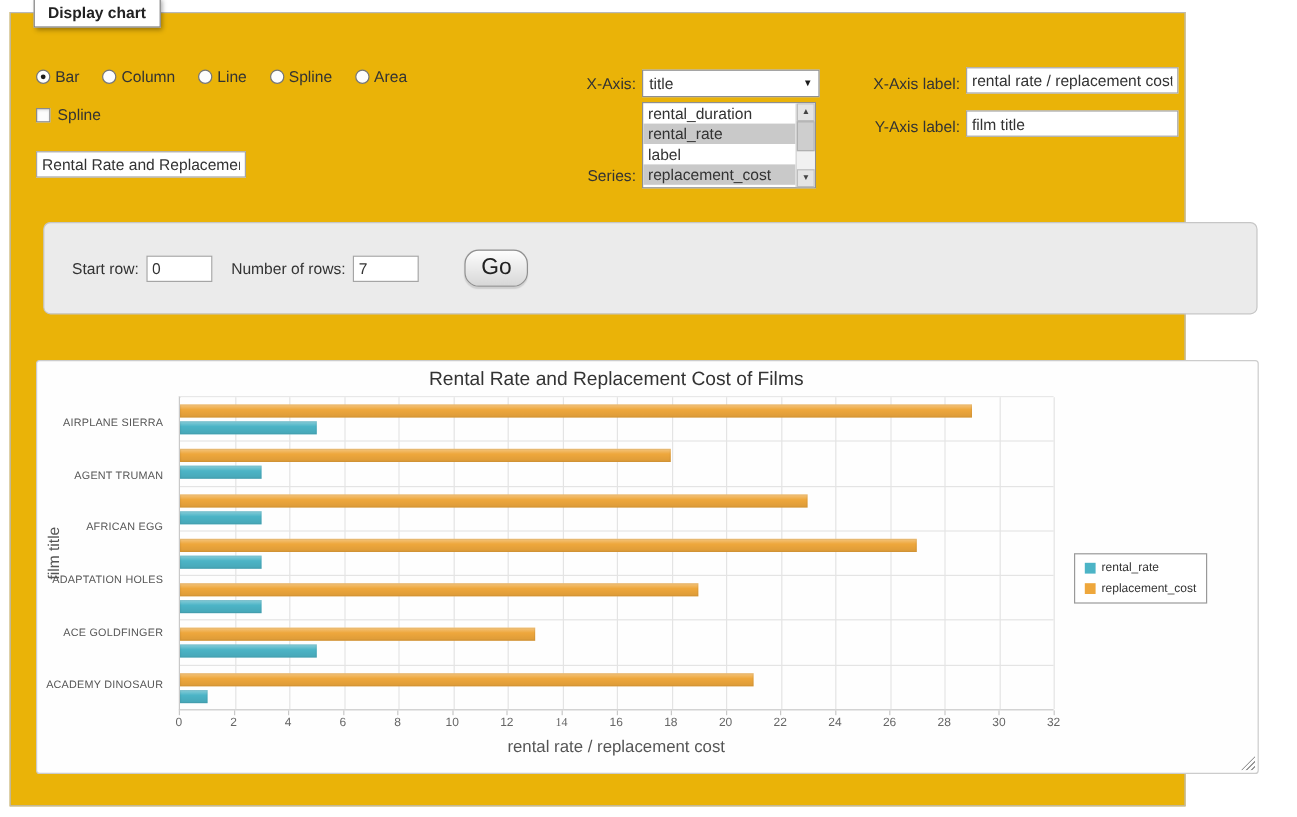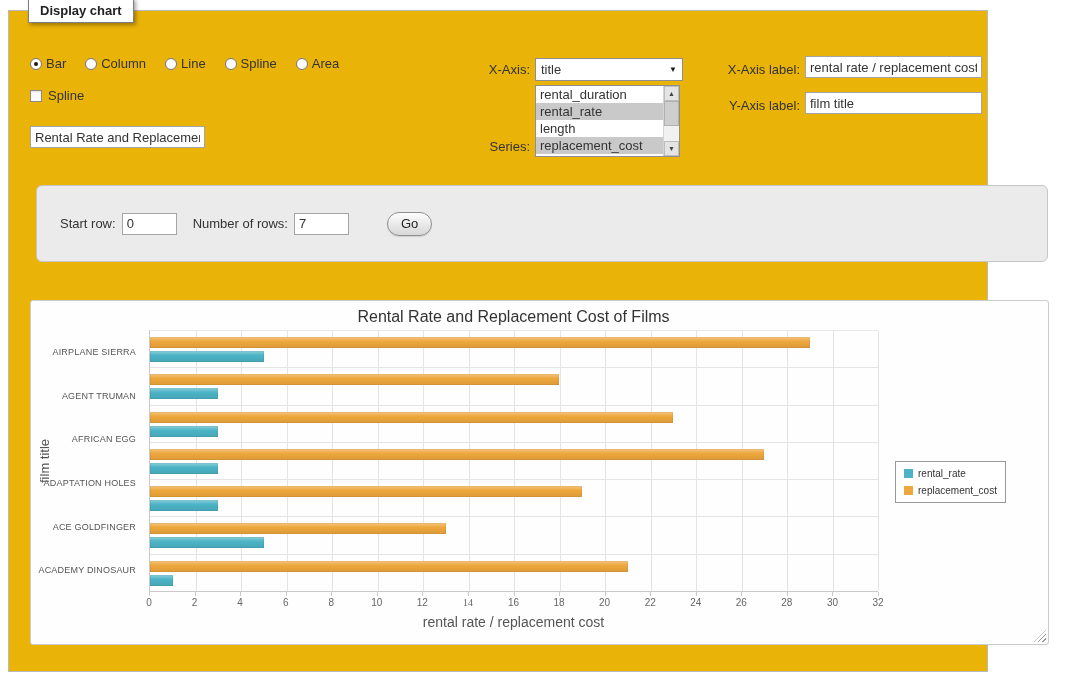--- a/index.html
+++ b/index.html
@@ -38,21 +38,21 @@
   .rlabel2{position:absolute;left:0;width:791px;text-align:right;}
   .lbl-xal{top:51px;}
   .lbl-yal{top:87px;}
   .xal-input{position:absolute;left:796px;top:45px;width:177px;}
   .yal-input{position:absolute;left:796px;top:81px;width:177px;}
 
   
   .rows-panel{position:absolute;left:27px;top:174px;width:1012px;height:77px;background:#ebebeb;border:1px solid #c6c6c6;border-radius:6px;display:flex;align-items:center;padding-left:23px;}
   .rows-panel .gap-lbl{margin-right:6px;}
   .num-input{width:55px;margin-right:16px;}
-  .go-btn{margin-left:22px;padding:3px 13px 4px;border:1px solid #8f8f8f;border-radius:12px;background:linear-gradient(#fdfdfd,#d7d7d7);font-family:"Liberation Sans",sans-serif;font-size:13px;color:#222;box-shadow:0 1px 1px rgba(0,0,0,.12);cursor:default;}
+  .go-btn{margin-left:22px;padding:3px 13px 4px;border:1px solid #8f8f8f;border-radius:12px;background:linear-gradient(#fdfdfd,#d7d7d7);font-family:"Liberation Sans",sans-serif;font-size:19px;color:#222;box-shadow:0 1px 1px rgba(0,0,0,.12);cursor:default;}
 
   
   .chart-panel{position:absolute;left:21px;top:289px;width:1019px;height:345px;background:#fefefe;border:1px solid #ccc;border-radius:3px;}
   .chart-title{position:absolute;left:118px;top:7px;width:729px;text-align:center;font-size:16px;color:#333;}
   .y-title{position:absolute;left:6px;top:29px;height:262px;width:18px;writing-mode:vertical-rl;transform:rotate(180deg);text-align:center;font-size:13px;color:#555;}
   .cats{position:absolute;left:0;top:29px;width:112px;height:262px;display:flex;flex-direction:column;}
   .cat{flex:1;display:flex;align-items:center;justify-content:flex-end;padding-right:7px;font-size:9px;color:#555;letter-spacing:.2px;white-space:nowrap;}
   .plot{position:absolute;left:118px;top:29px;width:729px;height:262px;border-left:1px solid #c9c9c9;border-bottom:1px solid #c9c9c9;border-top:1px solid #e8e8e8;display:flex;flex-direction:column;}
   .grid-v{position:absolute;top:0;bottom:0;width:1px;background:#e4e4e4;}
   .band{flex:1;position:relative;border-bottom:1px solid #e4e4e4;}
@@ -107,21 +107,21 @@
   <div class="select">
     <span>title</span>
     <span class="sel-arrow">▼</span>
   </div>
 
   <div class="rlabel lbl-series">Series:</div>
   <div class="listbox">
     <div class="options">
         <div class="opt">rental_duration</div>
         <div class="opt sel">rental_rate</div>
-        <div class="opt">length</div>
+        <div class="opt">label</div>
         <div class="opt sel">replacement_cost</div>
       </div>
     <div class="scrollbar">
       <div class="sb-btn">▲</div>
       <div class="sb-track">
         <div class="sb-thumb"></div>
       </div>
       <div class="sb-btn">▼</div>
     </div>
   </div>

